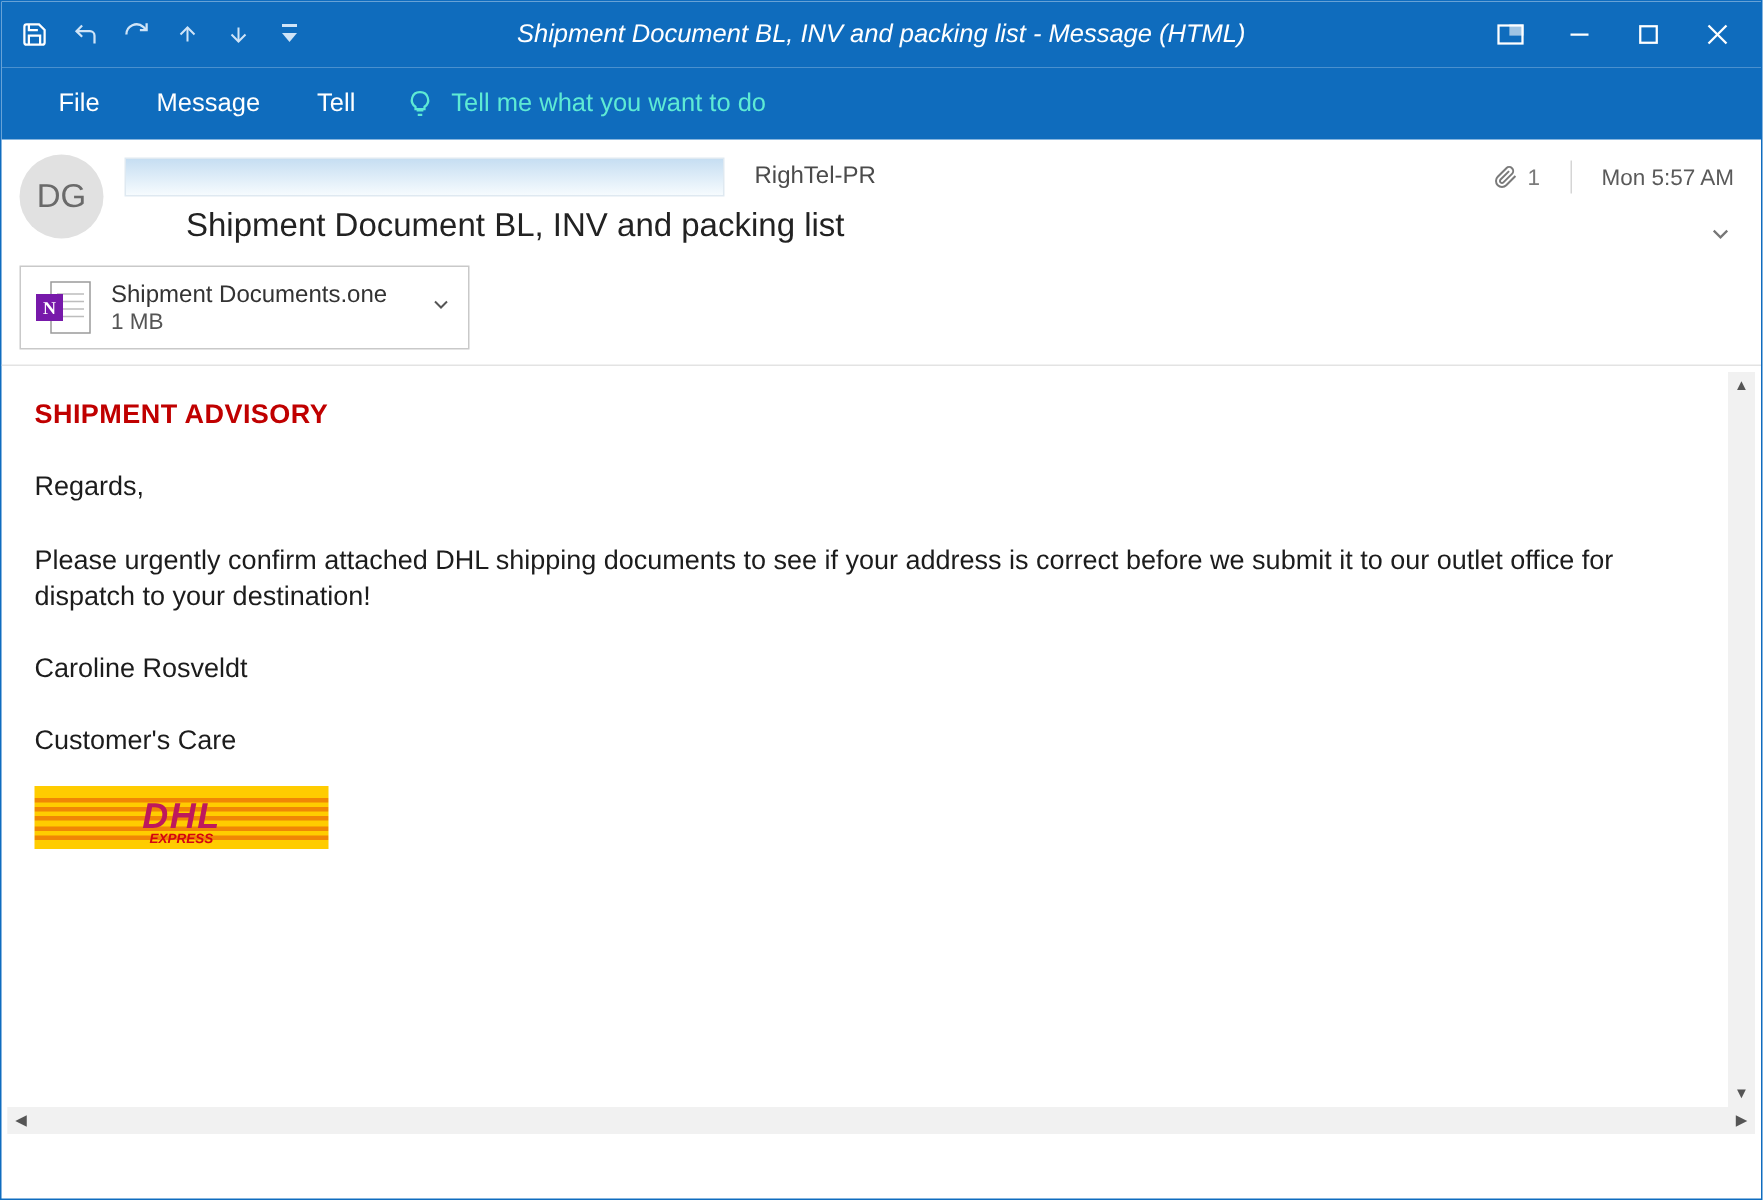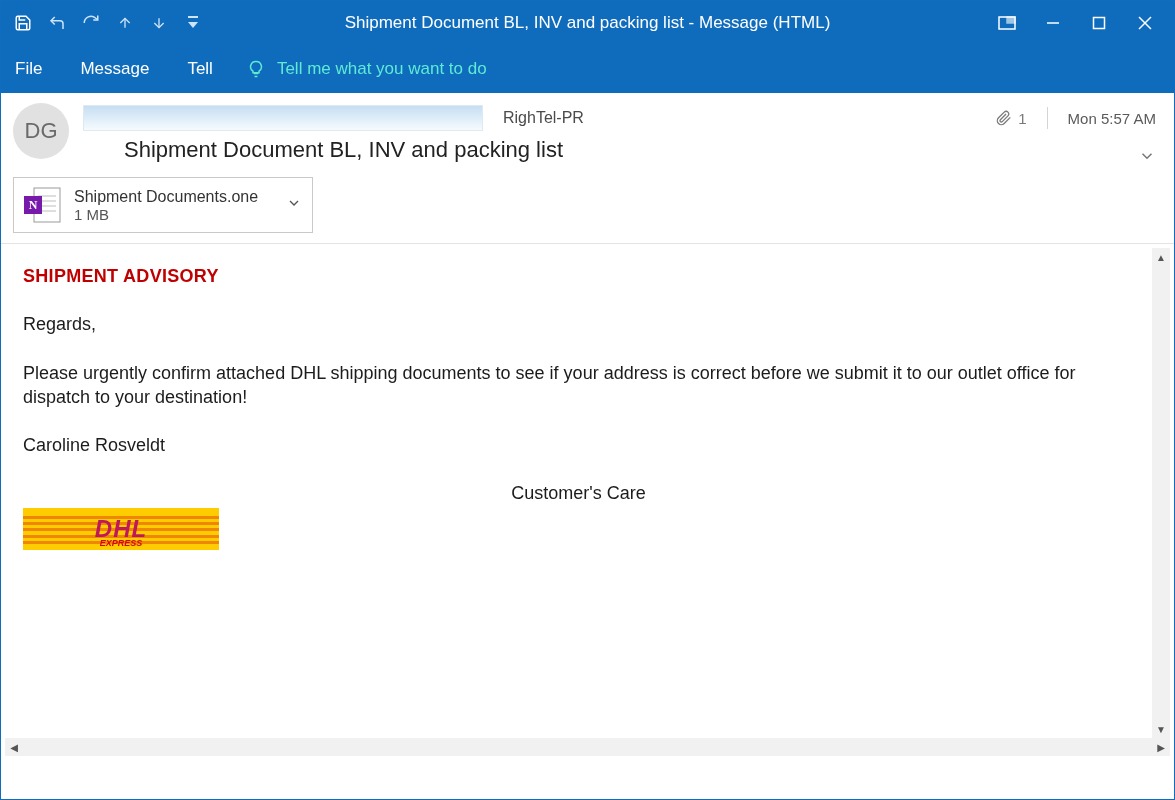--- a/index.html
+++ b/index.html
@@ -12,20 +12,21 @@
     border: 1px solid #0f6cbf;
   }
   .titlebar {
     background: #0f6cbd;
     color: #fff;
     height: 44px;
     display: flex;
     align-items: center;
     padding: 0 6px;
     position: relative;
+    font-style: italic;
   }
   .qat { display: flex; align-items: center; gap: 2px; }
   .qat-btn {
     width: 32px; height: 32px;
     display: flex; align-items: center; justify-content: center;
     color: #cfe4f7;
     font-size: 18px;
     cursor: pointer;
   }
   .qat-btn.active { color: #fff; }
@@ -48,21 +49,21 @@
     display: flex; align-items: center; justify-content: center;
     color: #fff;
     cursor: pointer;
   }
   .menubar {
     background: #0f6cbd;
     color: #fff;
     height: 48px;
     display: flex;
     align-items: center;
-    padding: 0 0;
+    padding: 0 24px;
     gap: 10px;
     font-size: 17px;
   }
   .menu-item {
     padding: 6px 14px;
     cursor: pointer;
   }
   .tellme {
     display: flex; align-items: center; gap: 12px;
     padding: 6px 10px;
@@ -316,21 +317,21 @@
     </div>
   </div>
 </div>
 
 <div class="body-wrap">
   <div class="body-scroll">
     <p class="adv-title">SHIPMENT ADVISORY</p>
     <p>Regards,</p>
     <p>Please urgently confirm attached DHL shipping documents to see if your address is correct before we submit it to our outlet office for dispatch to your destination!</p>
     <p class="sig-name">Caroline Rosveldt</p>
-    <p style="margin-bottom:2px;text-align:center;">Customer's Care</p>
+    <p style="margin-bottom:18px;">Customer's Care</p>
     <div class="dhl">
       <span class="dhl-text">DHL</span>
       <span class="dhl-sub">EXPRESS</span>
     </div>
   </div>
   <div class="vscroll">
     <div class="sbtn">▲</div>
     <div class="sbtn">▼</div>
   </div>
   <div class="hscroll">

